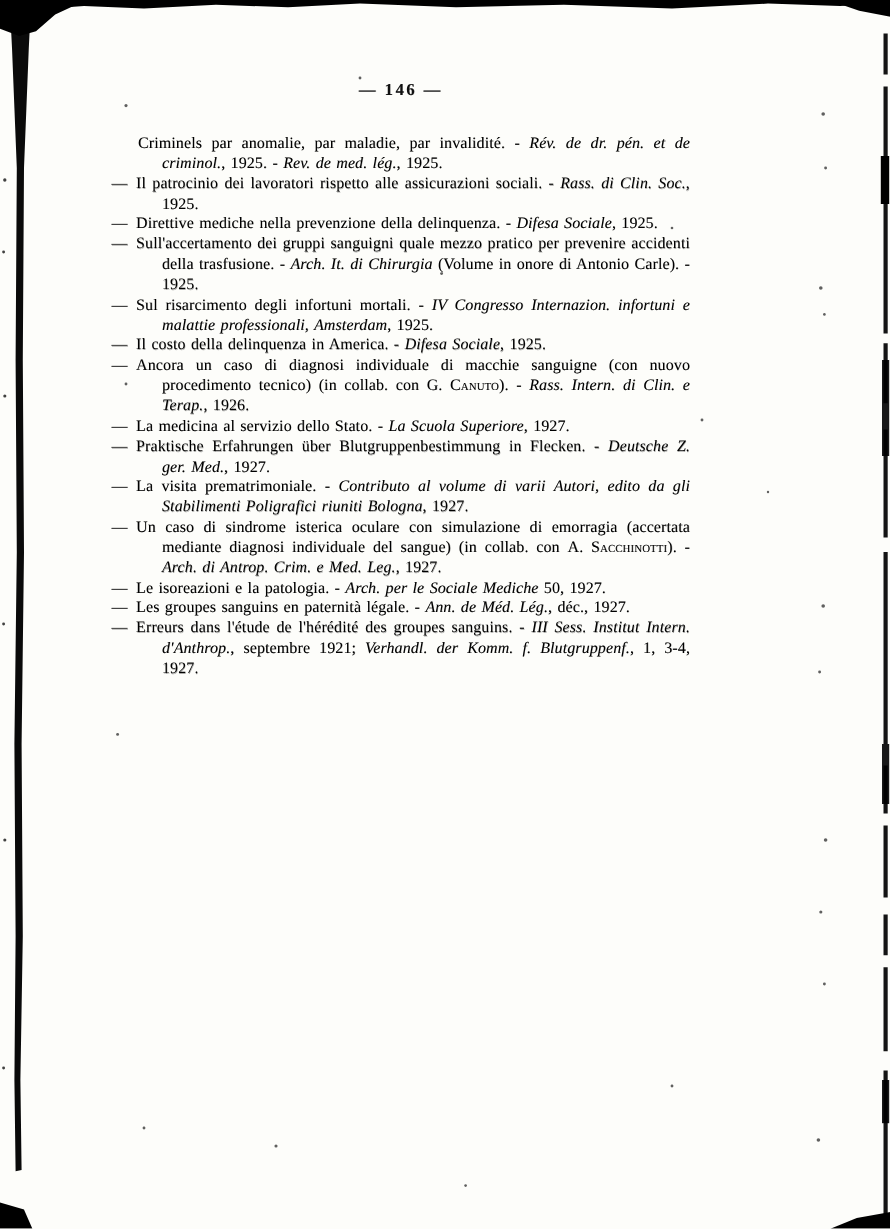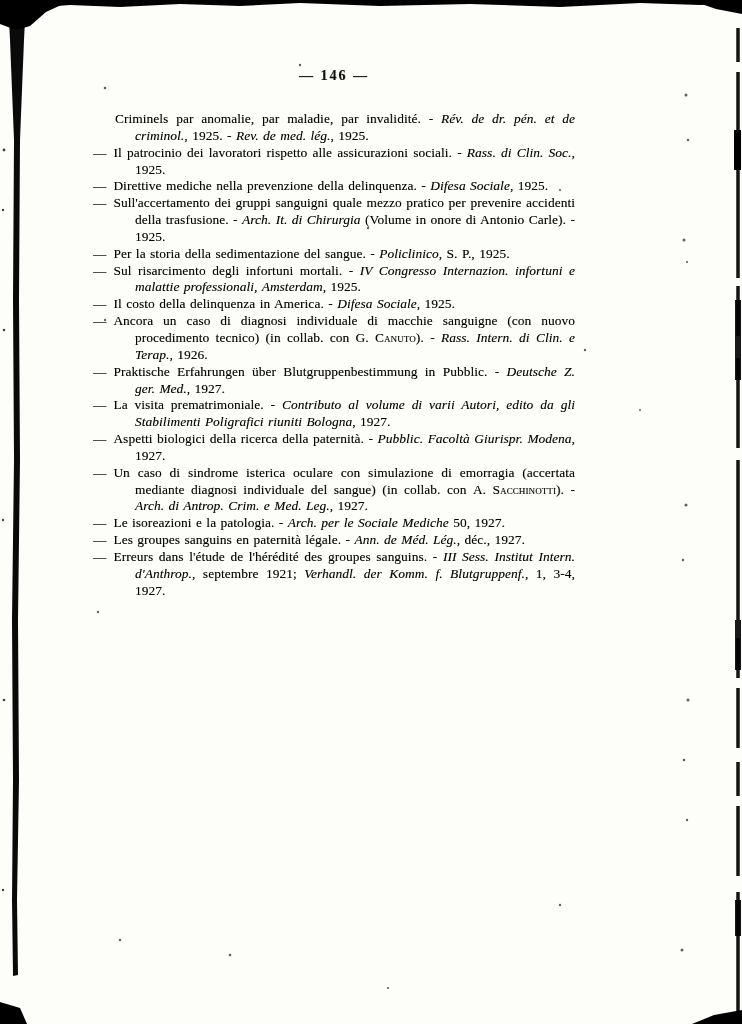--- a/index.html
+++ b/index.html
@@ -69,27 +69,26 @@
 
 <div id="paper"></div>
 
 <div id="page-number">— 146 —</div>
 
 <div id="entries">
     <div class="entry nodash"><span class="r">Criminels par anomalie, par maladie, par invalidité. - </span><span class="i">Rév. de dr. pén. et de criminol.</span><span class="r">, 1925. - </span><span class="i">Rev. de med. lég.</span><span class="r">, 1925.</span></div>
     <div class="entry"><span class="dash">—</span><span class="r">Il patrocinio dei lavoratori rispetto alle assicurazioni sociali. - </span><span class="i">Rass. di Clin. Soc.</span><span class="r">, 1925.</span></div>
     <div class="entry"><span class="dash">—</span><span class="r">Direttive mediche nella prevenzione della delinquenza. - </span><span class="i">Difesa Sociale</span><span class="r">, 1925.</span></div>
     <div class="entry"><span class="dash">—</span><span class="r">Sull'accertamento dei gruppi sanguigni quale mezzo pratico per prevenire accidenti della trasfusione. - </span><span class="i">Arch. It. di Chirurgia</span><span class="r"> (Volume in onore di Antonio Carle). - 1925.</span></div>
-    <div class="entry"><span class="dash">—</span><span class="r">Per la storia della sedimentazione del sangue. - </span><span class="i">Policlinico</span><span class="r">, S. P., 1925.</span></div>
     <div class="entry"><span class="dash">—</span><span class="r">Sul risarcimento degli infortuni mortali. - </span><span class="i">IV Congresso Internazion. infortuni e malattie professionali, Amsterdam</span><span class="r">, 1925.</span></div>
     <div class="entry"><span class="dash">—</span><span class="r">Il costo della delinquenza in America. - </span><span class="i">Difesa Sociale</span><span class="r">, 1925.</span></div>
     <div class="entry"><span class="dash">—</span><span class="r">Ancora un caso di diagnosi individuale di macchie sanguigne (con nuovo procedimento tecnico) (in collab. con </span><span class="c">G. Canuto</span><span class="r">). - </span><span class="i">Rass. Intern. di Clin. e Terap.</span><span class="r">, 1926.</span></div>
-    <div class="entry"><span class="dash">—</span><span class="r">Praktische Erfahrungen über Blutgruppenbestimmung in Pubblic. - </span><span class="i">Deutsche Z. ger. Med.</span><span class="r">, 1927.</span></div>
+    <div class="entry"><span class="dash">—</span><span class="r">La medicina al servizio dello Stato. - </span><span class="i">La Scuola Superiore</span><span class="r">, 1927.</span></div>
+    <div class="entry"><span class="dash">—</span><span class="r">Praktische Erfahrungen über Blutgruppenbestimmung in Flecken. - </span><span class="i">Deutsche Z. ger. Med.</span><span class="r">, 1927.</span></div>
     <div class="entry"><span class="dash">—</span><span class="r">La visita prematrimoniale. - </span><span class="i">Contributo al volume di varii Autori, edito da gli Stabilimenti Poligrafici riuniti Bologna</span><span class="r">, 1927.</span></div>
-    <div class="entry"><span class="dash">—</span><span class="r">Aspetti biologici della ricerca della paternità. - </span><span class="i">Pubblic. Facoltà Giurispr. Modena</span><span class="r">, 1927.</span></div>
     <div class="entry"><span class="dash">—</span><span class="r">Un caso di sindrome isterica oculare con simulazione di emorragia (accertata mediante diagnosi individuale del sangue) (in collab. con </span><span class="c">A. Sacchinotti</span><span class="r">). - </span><span class="i">Arch. di Antrop. Crim. e Med. Leg.</span><span class="r">, 1927.</span></div>
     <div class="entry"><span class="dash">—</span><span class="r">Le isoreazioni e la patologia. - </span><span class="i">Arch. per le Sociale Mediche</span><span class="r"> 50, 1927.</span></div>
     <div class="entry"><span class="dash">—</span><span class="r">Les groupes sanguins en paternità légale. - </span><span class="i">Ann. de Méd. Lég.</span><span class="r">, déc., 1927.</span></div>
     <div class="entry"><span class="dash">—</span><span class="r">Erreurs dans l'étude de l'hérédité des groupes sanguins. - </span><span class="i">III Sess. Institut Intern. d'Anthrop.</span><span class="r">, septembre 1921; </span><span class="i">Verhandl. der Komm. f. Blutgruppenf.</span><span class="r">, 1, 3-4, 1927.</span></div>
   </div>
 
 <svg id="scan-artifacts" width="742" height="1024" viewBox="0 0 742 1024" xmlns="http://www.w3.org/2000/svg">
 
   <g>
     <path fill="#000" d="M0,0 H742 V3 L700,5 L640,3 L560,7 L470,4 L380,6 L300,3 L240,6 L180,4 L120,7 L70,5 L30,8 L0,10 Z"></path>

